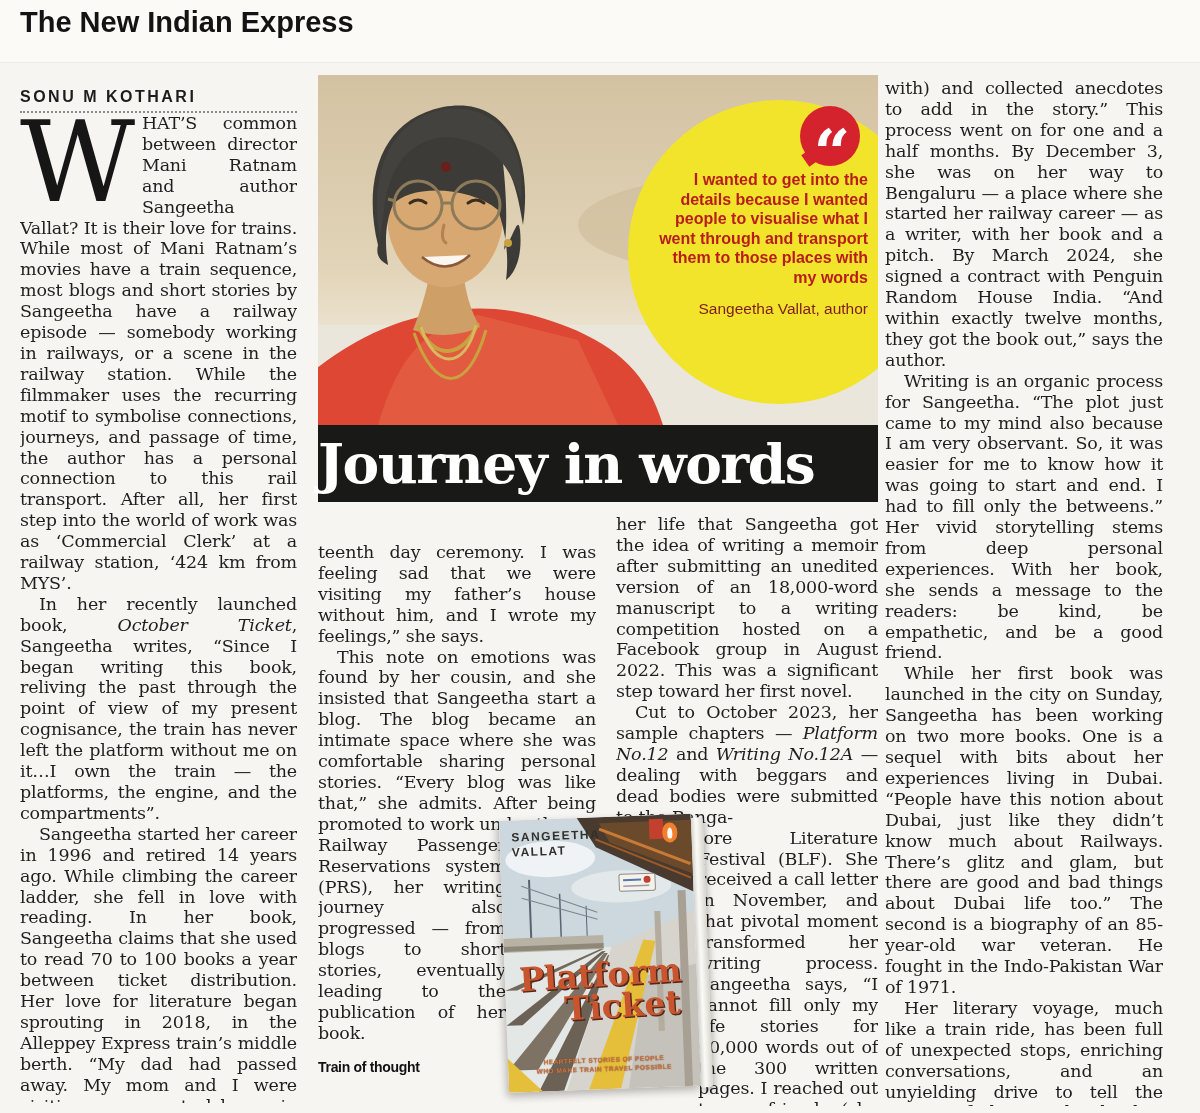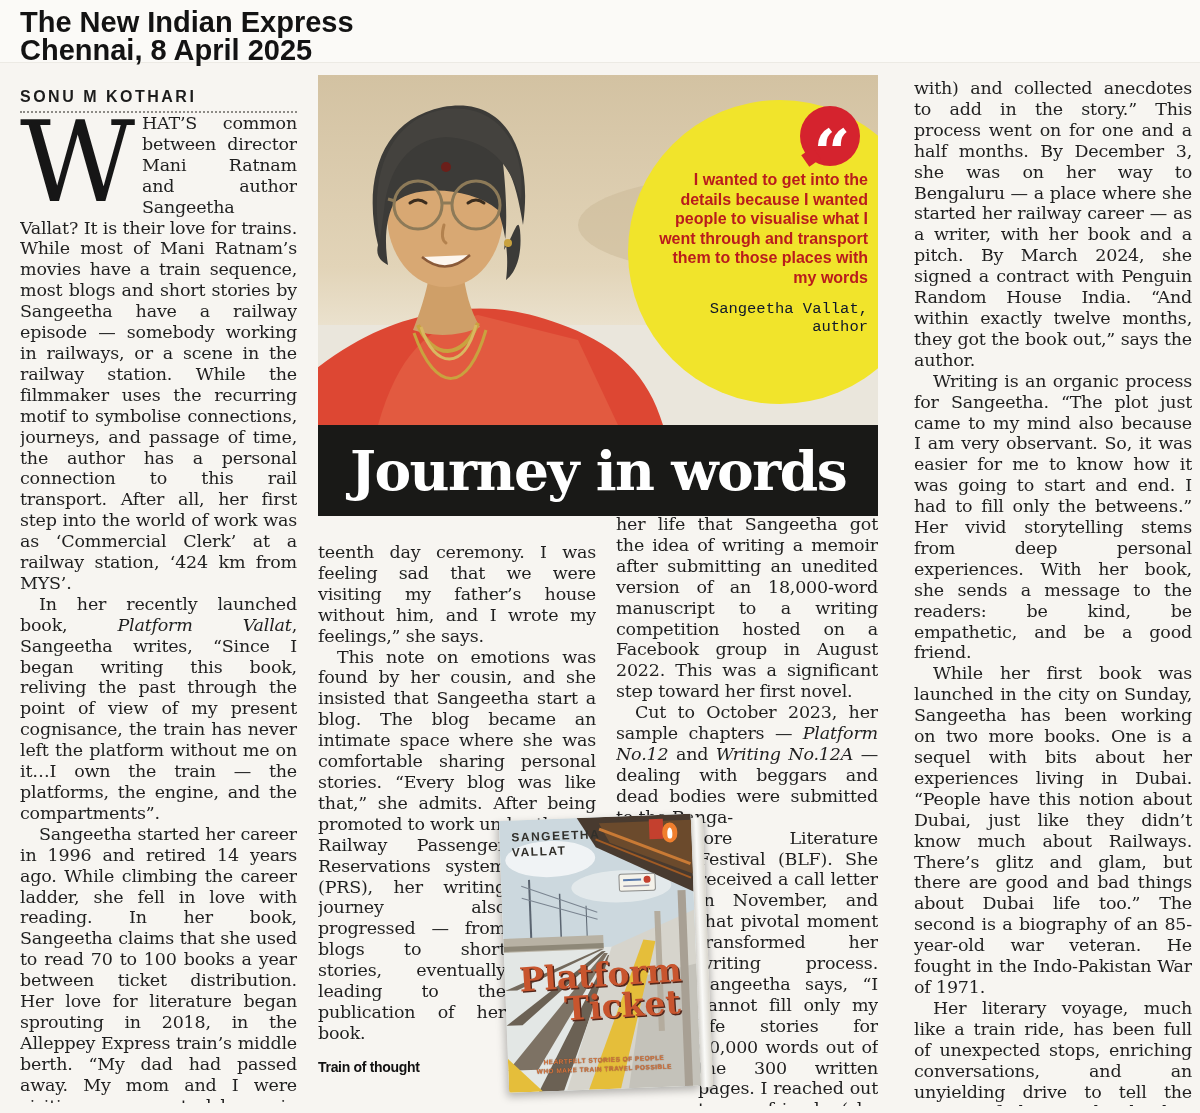--- a/index.html
+++ b/index.html
@@ -28,21 +28,21 @@
   
   .col {
     position:absolute; text-align:justify;
     font-size:17.5px; line-height:20.9px; letter-spacing:-0.2px;
   }
   .col p { margin:0; }
   .col p.indent { text-indent:19px; }
   .c1 { left:20px;  top:113px; width:277px; height:990px; overflow:hidden; }
   .c2 { left:318px; top:542px; width:278px; height:592px; overflow:hidden; }
   .c3 { left:616px; top:514px; width:262px; height:592px; overflow:hidden; }
-  .c4 { left:914px; top:78px;  width:278px; height:1028px; overflow:hidden; }
+  .c4 { left:885px; top:78px;  width:278px; height:1028px; overflow:hidden; }
   .dropcap {
     float:left; font-size:112px; line-height:0.82;
     margin:4px 7px 0 0; color:#161616;
   }
   .c2-narrow { width:188px; }
   .c3-narrow { width:180px; margin-left:82px; }
   .subhead {
     font-family:"Liberation Sans", sans-serif; font-weight:bold;
     font-size:14px; letter-spacing:-0.3px; color:#111;
     margin:13px 0 7px 0 !important; text-align:left; text-indent:0 !important;
@@ -72,28 +72,28 @@
     color:#fff; font-family:"DejaVu Serif", serif; font-weight:bold;
     font-size:64px; line-height:0; margin-top:34px; letter-spacing:-4px;
   }
   .quote-text {
     position:absolute; left:28px; top:70px; width:212px;
     text-align:right; font-family:"Liberation Sans", sans-serif;
     font-weight:bold; font-size:16px; line-height:19.5px; color:#b91c1c;
   }
   .quote-attr {
     position:absolute; left:28px; top:200px; width:212px;
-    text-align:right; font-family:Liberation Mono, monospace;
-    font-size:15.5px; color:#0f172a;
+    text-align:right; font-family:Liberation Sans, sans-serif;
+    font-size:15.5px; color:#7f1d1d;
   }
 
   
   .headline-bar {
-    position:absolute; left:318px; top:425px; width:560px; height:91px;
-    background:#191917; display:flex; align-items:center; justify-content:center;
+    position:absolute; left:318px; top:425px; width:560px; height:77px;
+    background:#191917; display:flex; align-items:center; justify-content:flex-start;
   }
   .headline-bar h1 {
     margin:0; color:#ffffff; font-family:"DejaVu Serif", serif;
     font-weight:bold; font-size:55px; letter-spacing:-1.5px;
   }
 
   
   .book {
     position:absolute; left:504px; top:817px; width:204px; height:279px;
     transform:rotate(-2.2deg); z-index:5;
@@ -134,28 +134,27 @@
   }
 </style>
 </head>
 <body>
 
 <div>
   <div class="top-strip"></div>
 
   <div class="masthead">
     <div>The New Indian Express</div>
-    <div>Chennai, 8 April 2025</div>
   </div>
 
   <div class="byline">SONU M KOTHARI</div>
 
   <div class="col c1">
     <p><span class="dropcap">W</span><span>HAT’S common between director Mani Ratnam and author Sangeetha Vallat? It is their love for trains. While most of Mani Ratnam’s movies have a train sequence, most blogs and short stories by Sangeetha have a railway episode — somebody working in railways, or a scene in the railway station. While the filmmaker uses the recurring motif to symbolise connections, journeys, and passage of time, the author has a personal connection to this rail transport. After all, her first step into the world of work was as ‘Commercial Clerk’ at a railway station, ‘424 km from MYS’.</span></p>
-    <p class="indent"><span>In her recently launched book, </span><i>Platform Vallat</i><span>, Sangeetha writes, “Since I began writing this book, reliving the past through the point of view of my present cognisance, the train has never left the platform without me on it…I own the train — the platforms, the engine, and the compartments”.</span></p>
+    <p class="indent"><span>In her recently launched book, </span><i>October Ticket</i><span>, Sangeetha writes, “Since I began writing this book, reliving the past through the point of view of my present cognisance, the train has never left the platform without me on it…I own the train — the platforms, the engine, and the compartments”.</span></p>
     <p class="indent"><span>Sangeetha started her career in 1996 and retired 14 years ago. While climbing the career ladder, she fell in love with reading. In her book, Sangeetha claims that she used to read 70 to 100 books a year between ticket distribution. Her love for literature began sprouting in 2018, in the Alleppey Express train’s middle berth. “My dad had passed away. My mom and I were visiting our ancestral house in Kerala for the six-</span></p>
   </div>
 
   <div class="photo">
     <svg width="560" height="350" viewBox="0 0 560 350">
       <defs>
         <linearGradient id="bg" x1="0" y1="0" x2="0" y2="1">
           <stop offset="0" stop-color="#d3c2a2"></stop>
           <stop offset="0.55" stop-color="#e2d4b8"></stop>
           <stop offset="0.75" stop-color="#ece4d2"></stop>

